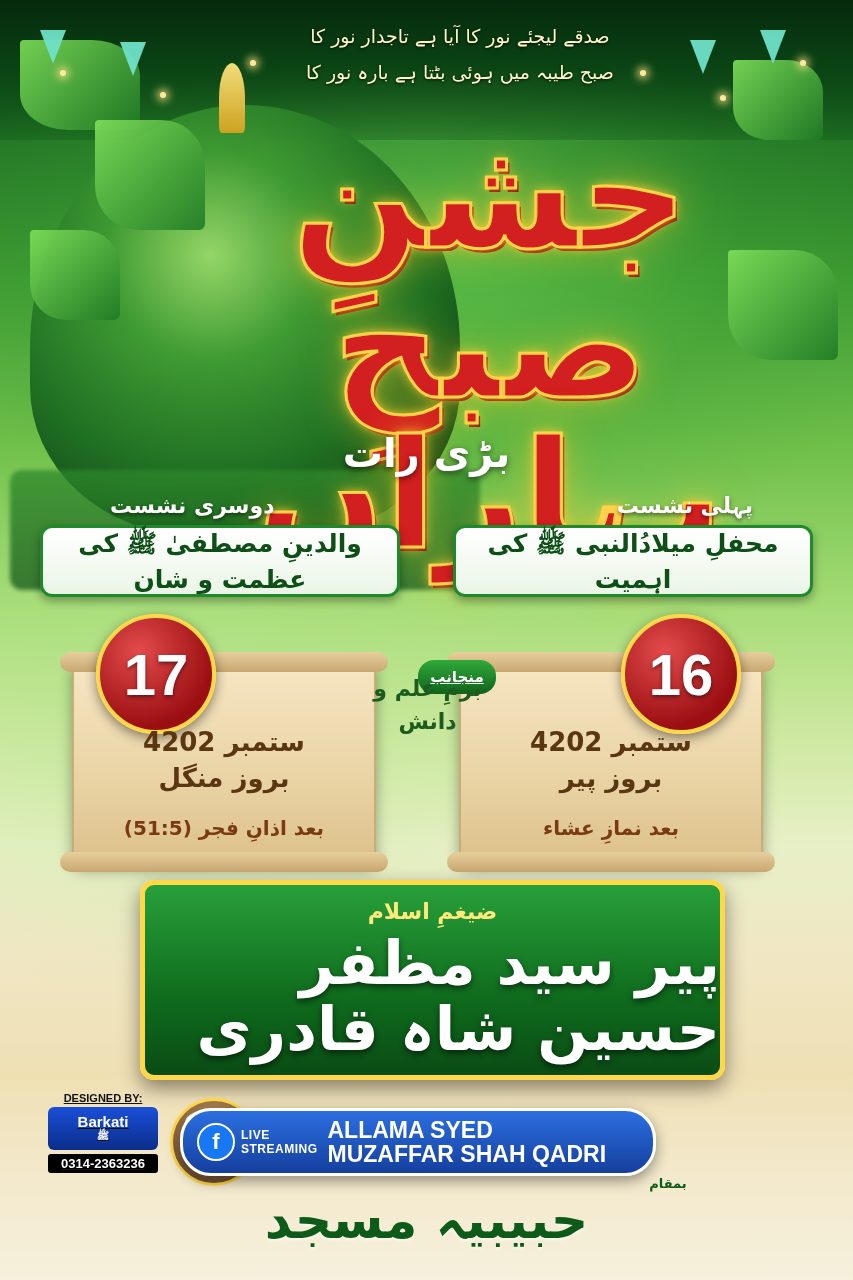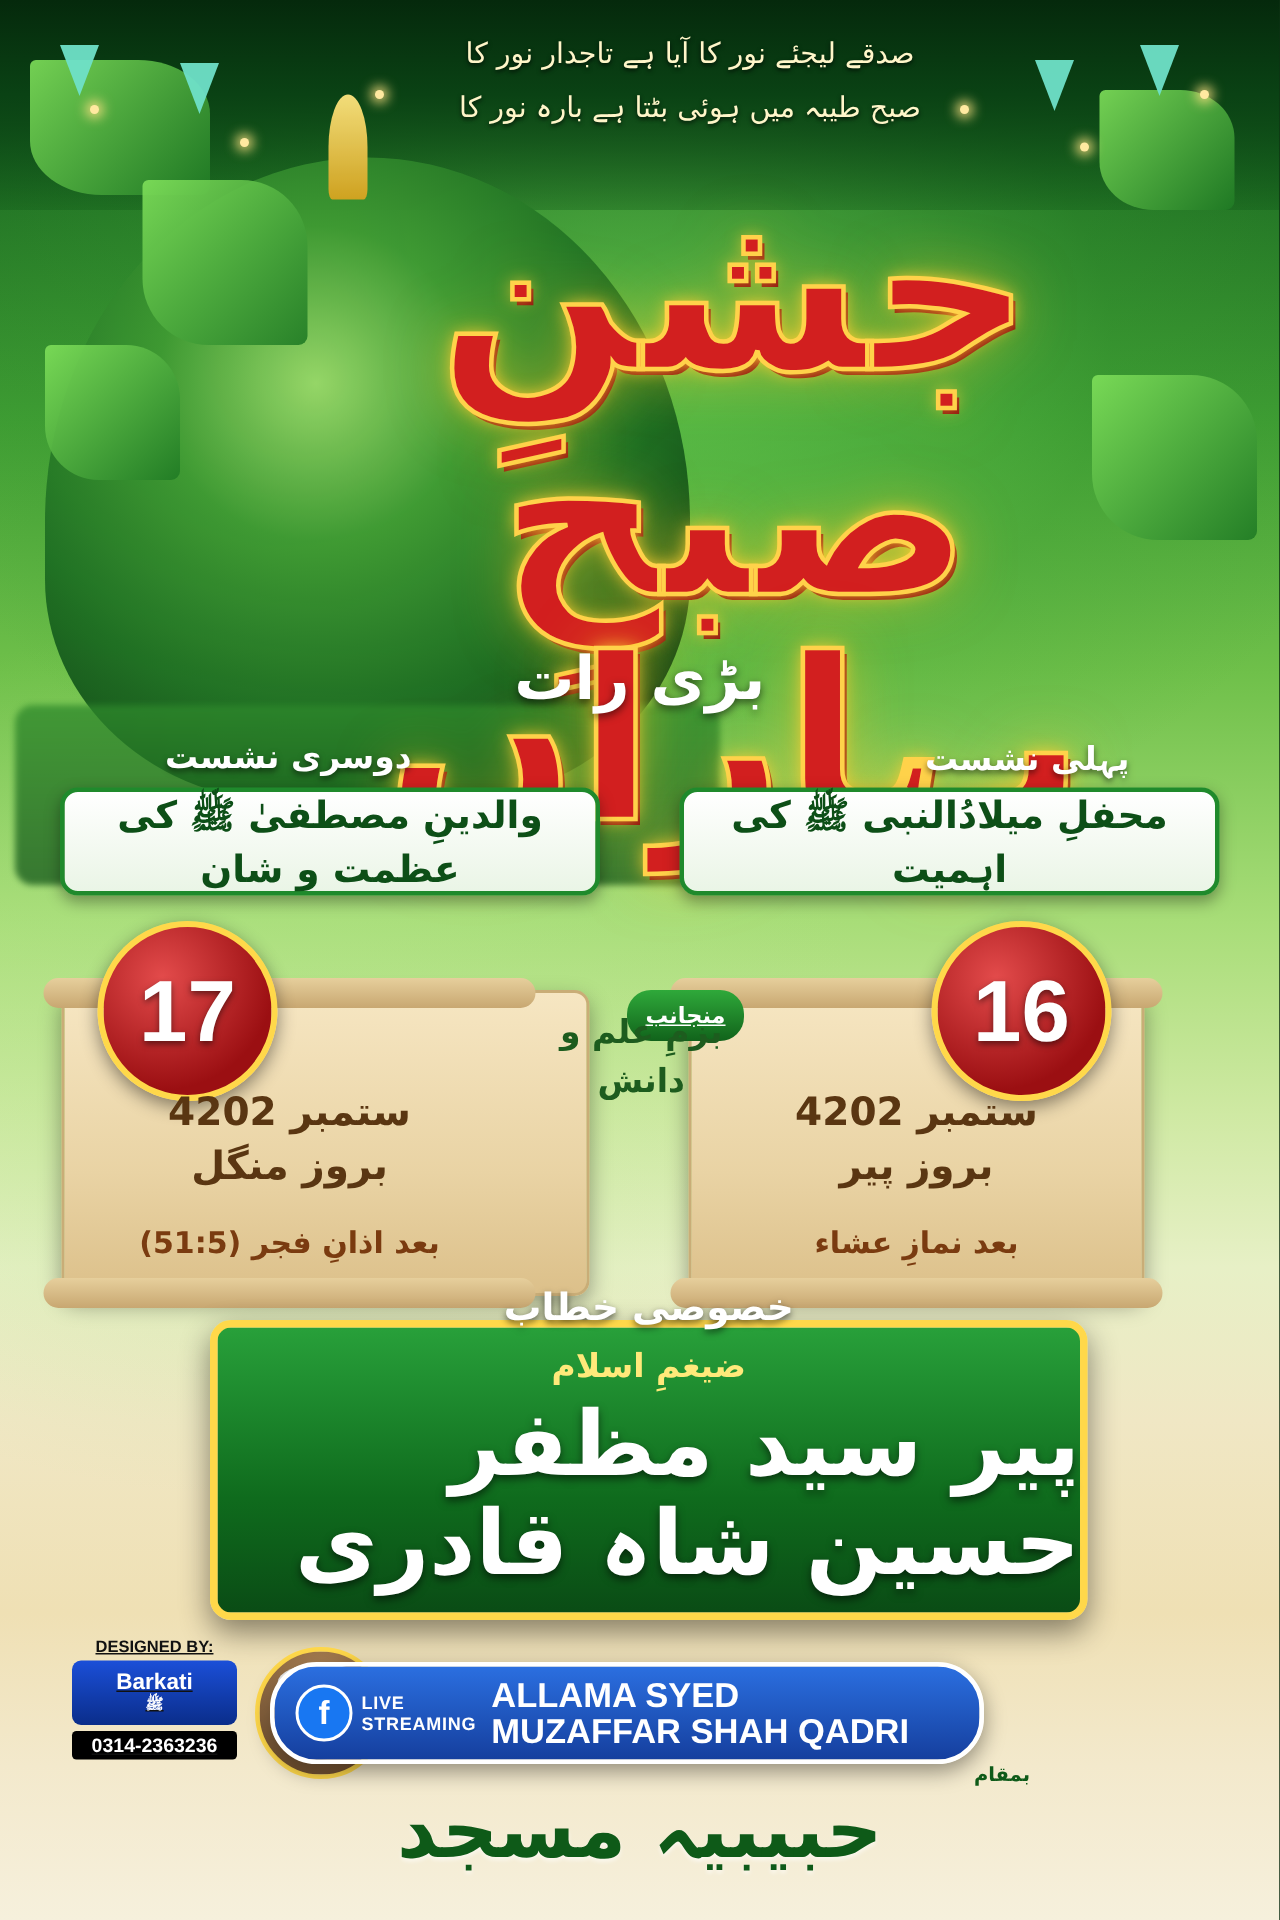--- a/index.html
+++ b/index.html
@@ -74,21 +74,21 @@
   .sesslabel.l{left:70px;}
 
   
   .scroll{
     position:absolute;top:660px;width:300px;height:200px;
     background:linear-gradient(180deg,#f6e6c2,#e9d3a4 60%,#dcc08a);
     border-radius:10px;box-shadow:0 6px 14px rgba(0,0,0,.35);
     border:2px solid #c9ad77;
   }
   .scroll.right{right:90px;}
-  .scroll.left{left:41px;padding-left:48px;}
+  .scroll.left{left:72px;}
   .scroll:before,.scroll:after{
     content:"";position:absolute;left:-14px;width:328px;height:20px;
     background:linear-gradient(180deg,#e6cf9c,#c8a771);border-radius:10px;
   }
   .scroll:before{top:-10px;}
   .scroll:after{bottom:-10px;}
   .daybadge{
     position:absolute;top:-48px;width:112px;height:112px;border-radius:50%;
     background:radial-gradient(circle at 35% 30%,#e34b4b,#9b0f12 70%);
     border:4px solid #ffd84a;box-shadow:0 4px 12px rgba(0,0,0,.45);
@@ -226,21 +226,20 @@
       <span>ستمبر 2024</span><br>
       <span>بروز منگل</span>
     </div>
     <div class="scrollsub urdu">بعد اذانِ فجر (5:15)</div>
   </div>
 
   <div class="centerflag urdu">منجانب</div>
   <div class="centerbadge urdu">بزمِ علم و دانش</div>
 
   <div class="speakerpanel">
-    <div class="khitab urdu">خصوصی خطاب</div>
     <div class="speakertitle urdu">ضیغمِ اسلام</div>
     <div class="speakername urdu">پیر سید مظفر حسین شاہ قادری</div>
   </div>
 
   <div class="designed">
     <div>DESIGNED BY:</div>
     <div class="designedbox">
       <div>Barkati</div>
       <div style="font-size:10px">ﷺ</div>
     </div>

